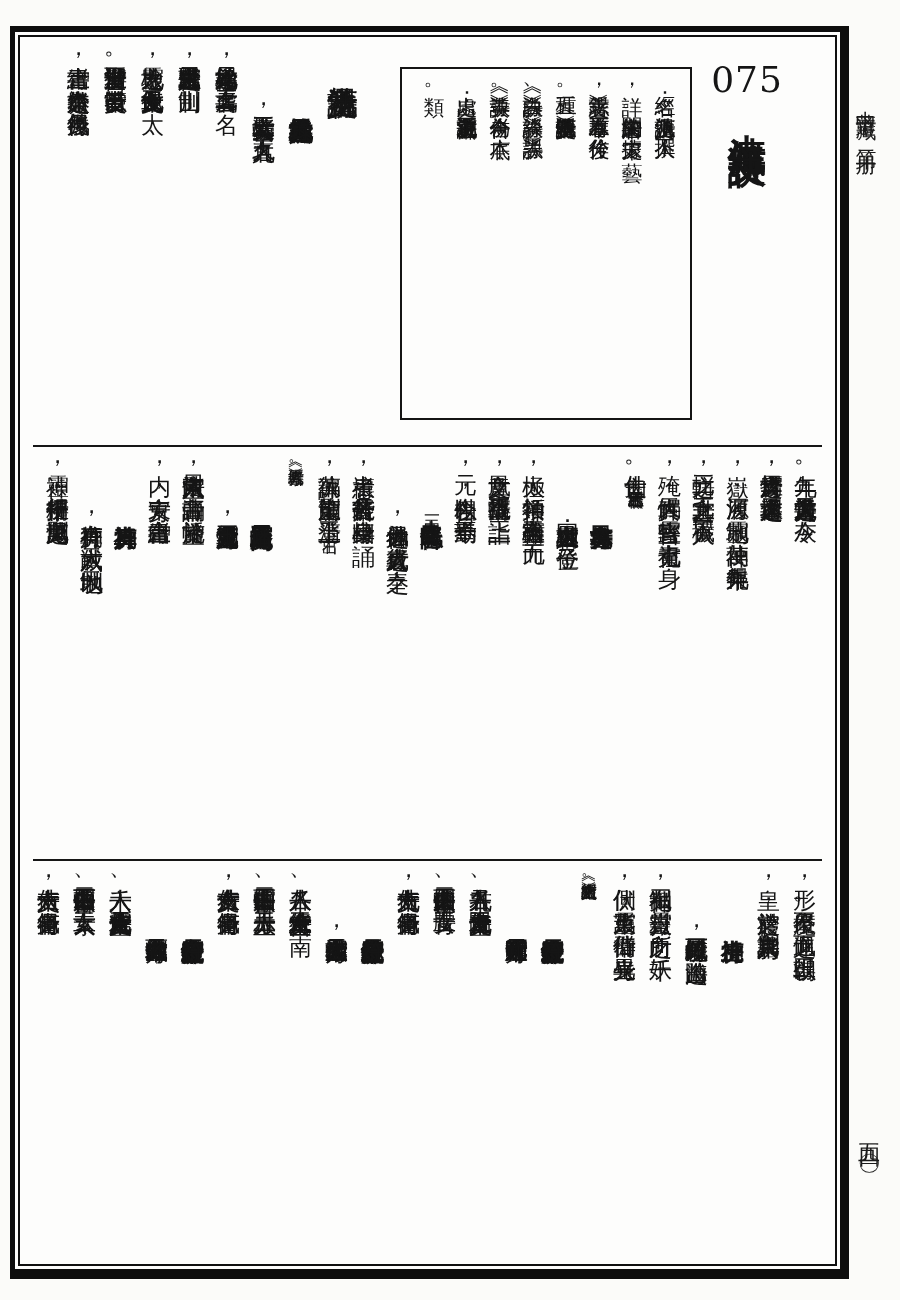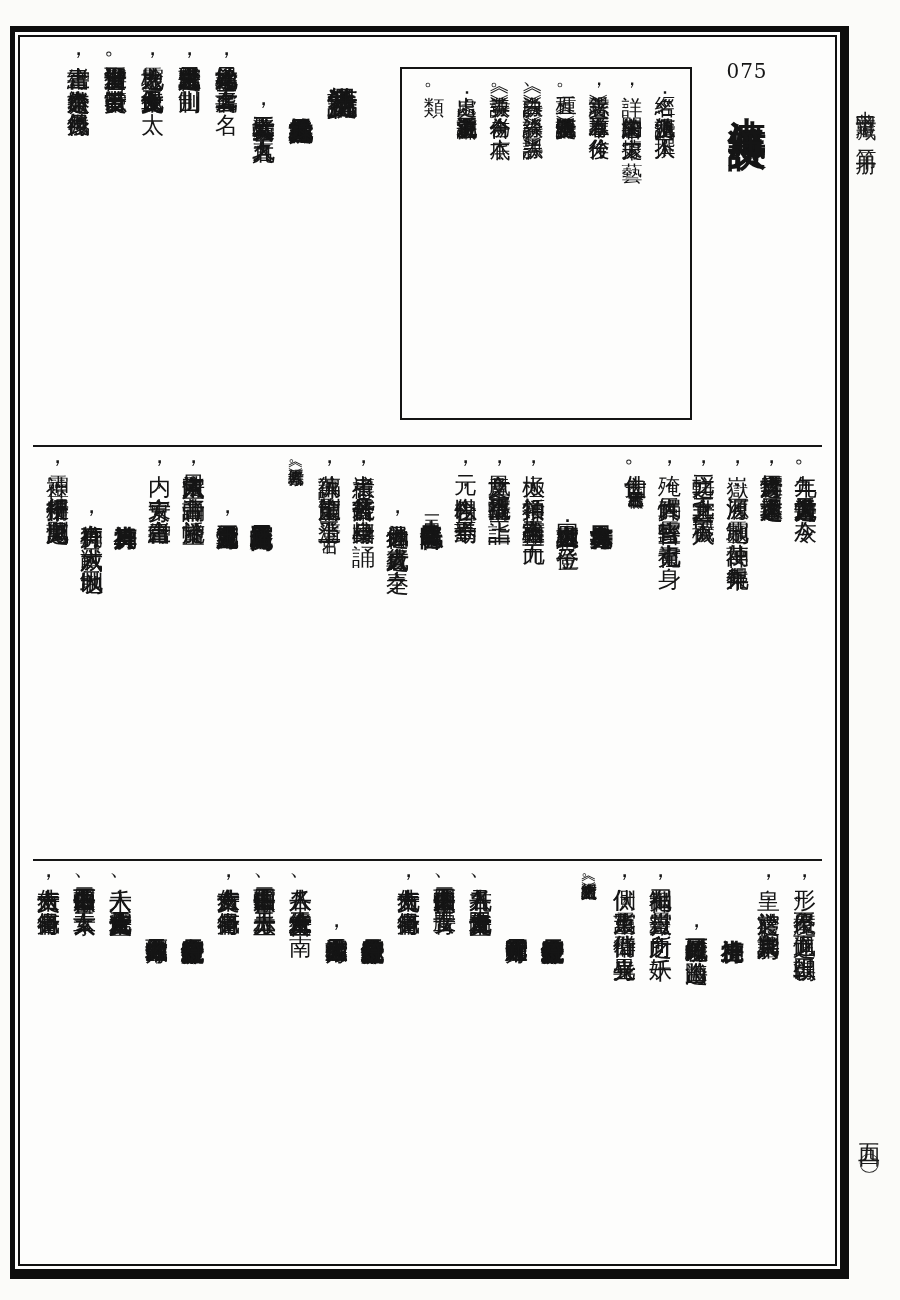--- a/index.html
+++ b/index.html
@@ -18,21 +18,21 @@
   .content{position:absolute;inset:8px 12px 10px 12px;display:flex;flex-direction:column;}
   
   .v{writing-mode:vertical-rl;text-orientation:upright;}
   .col{font-size:23px;line-height:35px;letter-spacing:0;}
   .col .small,.small{font-size:16px;}
   .col.heading{font-weight:bold;}
   .bold{font-weight:bold;}
   
   .band1{height:400px;position:relative;}
   .title-block{position:absolute;top:14px;right:26px;width:100px;text-align:center;}
-  .doc-number{font-size:20px;letter-spacing:1px;}
+  .doc-number{font-size:36px;letter-spacing:1px;}
   .main-title{
     writing-mode:vertical-rl;text-orientation:upright;
     font-size:38px;font-weight:bold;line-height:46px;letter-spacing:3px;
     margin:4px auto 0;
   }
   .abstract-box{
     position:absolute;top:22px;left:368px;width:292px;height:353px;
     box-sizing:border-box;border:2px solid #141414;padding:11px 9px;
   }
   .abstract-box .col{font-size:21px;line-height:33px;}

